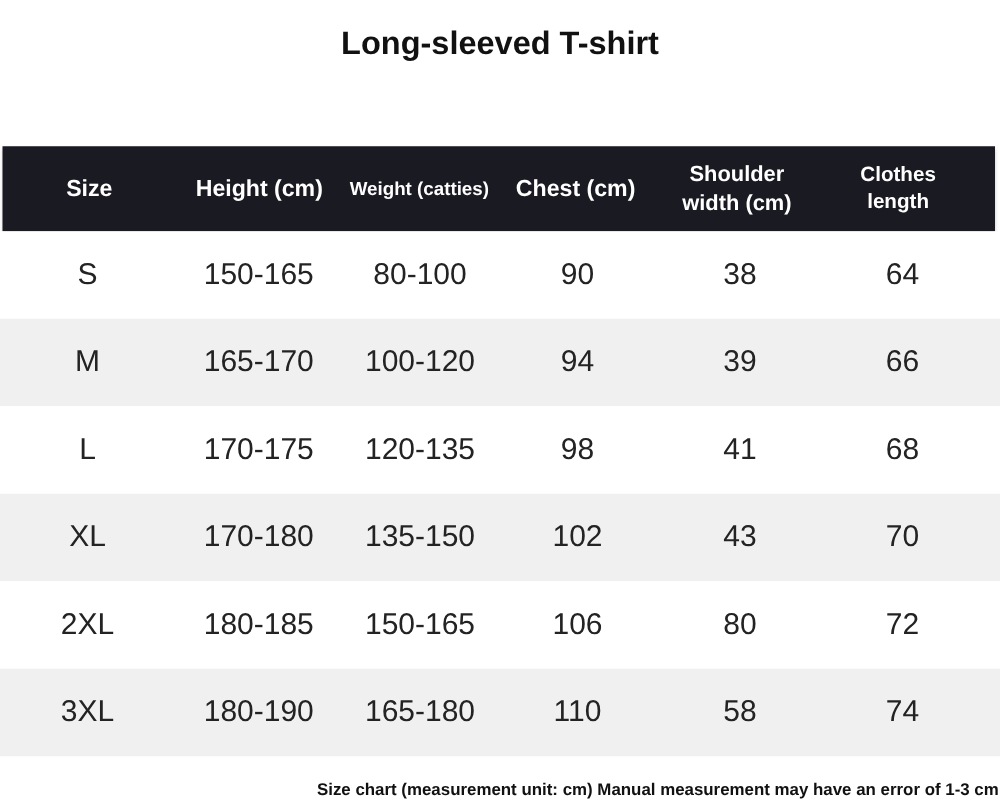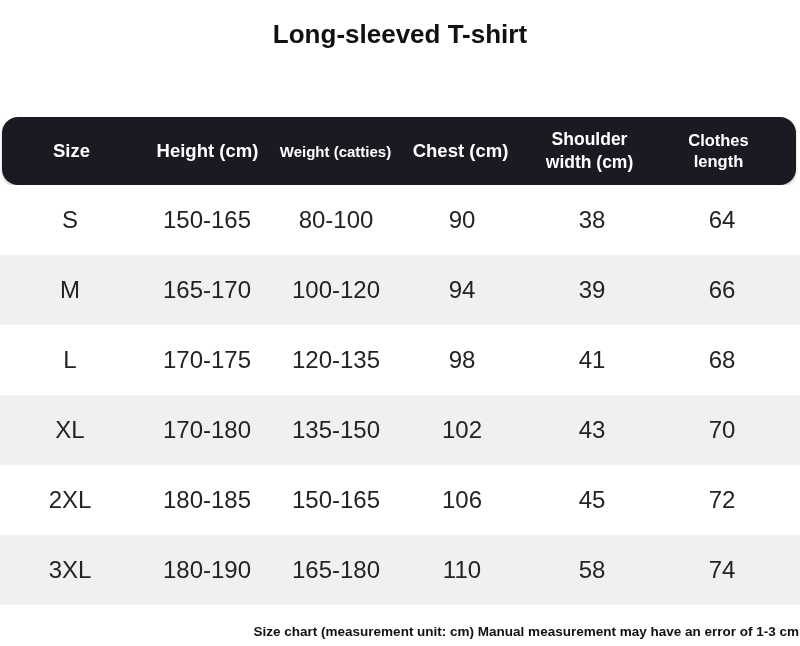--- a/index.html
+++ b/index.html
@@ -27,21 +27,20 @@
     grid-template-columns: 17.5% 16.75% 15.5% 16% 16.5% 17.75%;
     align-items: center;
   }
 
   .thead {
     margin: 67px 4px 0 2px;
     height: 68px;
     background: #1a1a22;
     color: #ffffff;
     box-shadow: 0 2px 3px rgba(0,0,0,0.22);
-    border-radius: 16px;
   }
 
   .cell {
     text-align: center;
     white-space: pre-line;
   }
   .col-last { padding-right: 14px; }
 
   .h-size, .h-height, .h-chest { font-size: 18.5px; font-weight: bold; }
   .h-weight { font-size: 15px; font-weight: bold; }
@@ -120,21 +119,21 @@
       <div class="cell">102</div>
       <div class="cell">43</div>
       <div class="cell col-last">70</div>
     </div>
 
     <div class="row grid-cols">
       <div class="cell">2XL</div>
       <div class="cell">180-185</div>
       <div class="cell">150-165</div>
       <div class="cell">106</div>
-      <div class="cell">45</div>
+      <div class="cell">80</div>
       <div class="cell col-last">72</div>
     </div>
 
     <div class="row alt grid-cols">
       <div class="cell">3XL</div>
       <div class="cell">180-190</div>
       <div class="cell">165-180</div>
       <div class="cell">110</div>
       <div class="cell">58</div>
       <div class="cell col-last">74</div>

